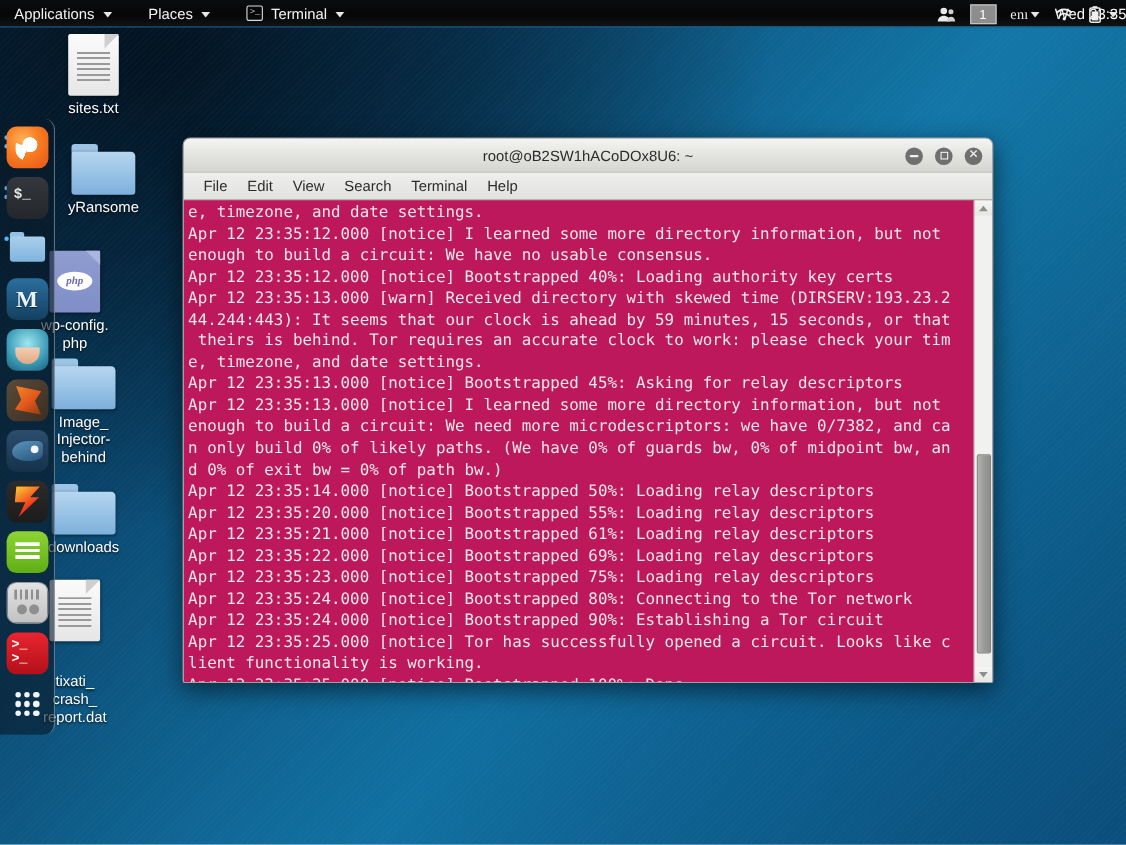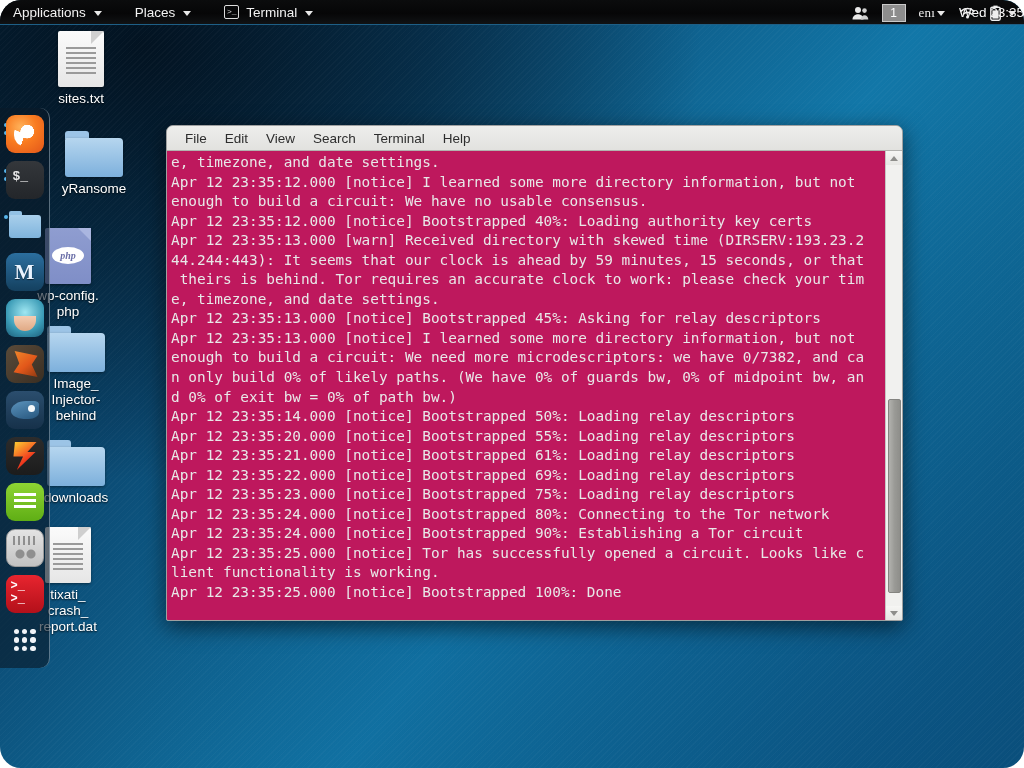--- a/index.html
+++ b/index.html
@@ -12,21 +12,20 @@
 
   
   #desktop {
     position: relative;
     width: 1024px; height: 768px;
     background:
       radial-gradient(ellipse 900px 700px at 14% 6%, rgba(2,14,26,0.88) 0%, rgba(3,22,38,0.55) 32%, rgba(0,0,0,0) 62%),
       radial-gradient(ellipse 1100px 900px at 88% 96%, rgba(10,78,128,0.55) 0%, rgba(0,0,0,0) 70%),
       linear-gradient(128deg, #062c46 0%, #0b4a73 28%, #1277a8 58%, #0e6591 80%, #0a4f77 100%);
     overflow: hidden;
-    border-radius: 21px;
   }
   
   #desktop::after {
     content: "";
     position: absolute; inset: 0;
     background-image: repeating-linear-gradient(135deg, rgba(255,255,255,0.022) 0 1px, rgba(0,0,0,0) 1px 4px);
     pointer-events: none;
   }
 
   
@@ -399,21 +398,21 @@
         <svg class="batt-icon" width="11" height="16" viewBox="0 0 11 16" aria-hidden="true">
           <rect x="3.4" y="0.6" width="4.2" height="1.6" fill="#efefef"></rect>
           <rect x="0.8" y="2.2" width="9.4" height="13" rx="1.4" fill="none" stroke="#efefef" stroke-width="1.4"></rect>
           <rect x="2.4" y="5.4" width="6.2" height="8.2" fill="#efefef"></rect>
         </svg>
         <span class="caret" style="margin-left:7px;"></span>
       </div>
     </div>
   </div>
 
-  <div class="desk-icon" style="left:8px; top:31px;align-items:flex-end;">
+  <div class="desk-icon" style="left:37px; top:31px;">
     <div class="file-art">
       <div class="file-lines"></div>
     </div>
     <div class="label">sites.txt</div>
   </div>
 
   <div class="desk-icon" style="left:46px; top:131px;">
     <div class="bigfolder">
       <div class="bf-tab"></div>
       <div class="bf-body"></div>
@@ -440,21 +439,21 @@
   </div>
 
   <div class="desk-icon" style="left:28px; top:440px;">
     <div class="bigfolder">
       <div class="bf-tab"></div>
       <div class="bf-body"></div>
     </div>
     <div class="label">downloads</div>
   </div>
 
-  <div class="desk-icon" style="left:20px; top:527px;">
+  <div class="desk-icon" style="left:20px; top:527px;gap:25px;">
     <div class="file-art">
       <div class="file-lines"></div>
     </div>
     <div class="label" style="white-space:pre-line;">tixati_
 crash_
 report.dat</div>
   </div>
 
   <div id="dock">
 
@@ -528,20 +527,34 @@
             <i></i>
             <i></i>
             <i></i>
         </div>
       </div>
     </div>
   </div>
 
   <div id="term-window">
 
+    <div id="titlebar">
+      <div id="title-text">root@oB2SW1hACoDOx8U6: ~</div>
+      <div id="win-buttons">
+        <div class="win-btn">
+            <span class="bar"></span>
+          </div>
+        <div class="win-btn">
+            <span class="sq"></span>
+          </div>
+        <div class="win-btn">
+            <span class="xx">✕</span>
+          </div>
+      </div>
+    </div>
 
     <div id="menubar">
       <div class="menu-item">File</div>
       <div class="menu-item">Edit</div>
       <div class="menu-item">View</div>
       <div class="menu-item">Search</div>
       <div class="menu-item">Terminal</div>
       <div class="menu-item">Help</div>
     </div>
 

